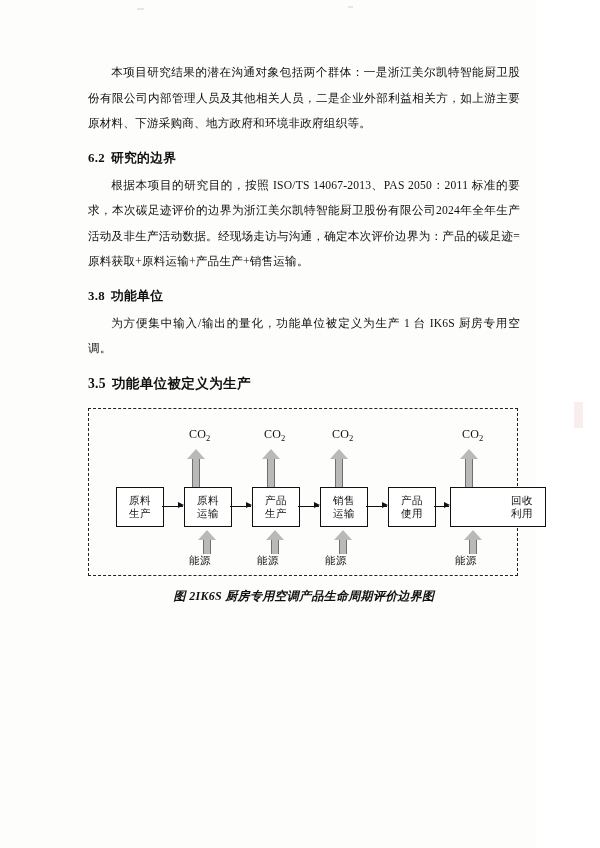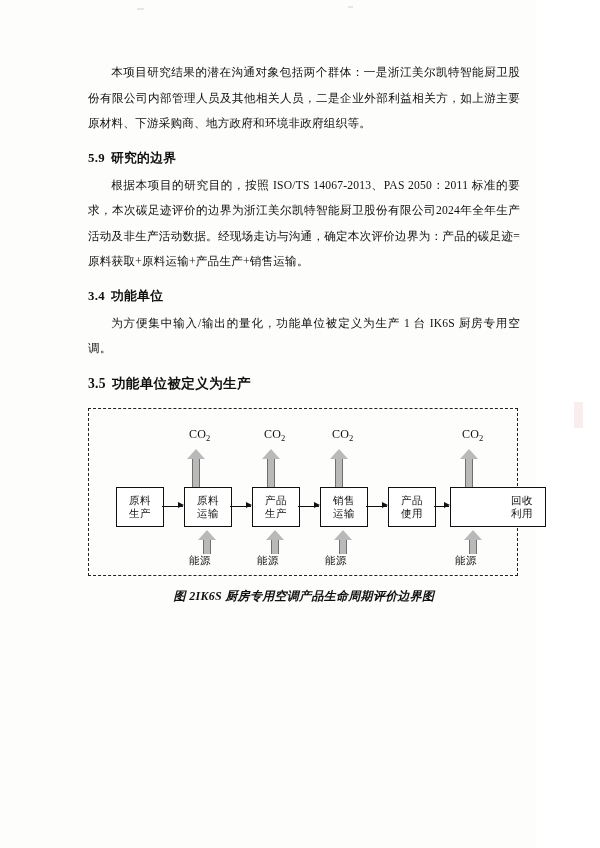--- a/index.html
+++ b/index.html
@@ -145,27 +145,27 @@
 
   <div class="scan-mark" style="left:137px; top:8px; width:7px; height:2px;"></div>
   <div class="scan-mark" style="left:348px; top:6px; width:5px; height:2px;"></div>
   <div class="scan-mark" style="left:574px; top:402px; width:9px; height:26px; opacity:.25; background:#e7b7b7;"></div>
 
   <div class="content">
 
     <p class="body-text">本项目研究结果的潜在沟通对象包括两个群体：一是浙江美尔凯特智能厨卫股份有限公司内部管理人员及其他相关人员，二是企业外部利益相关方，如上游主要原材料、下游采购商、地方政府和环境非政府组织等。</p>
 
     <h2 class="section-head">
-      <span class="num">5.9</span><span>研究的边界</span>
+      <span class="num">6.2</span><span>研究的边界</span>
     </h2>
 
     <p class="body-text">根据本项目的研究目的，按照 ISO/TS 14067-2013、PAS 2050：2011 标准的要求，本次碳足迹评价的边界为浙江美尔凯特智能厨卫股份有限公司2024年全年生产活动及非生产活动数据。经现场走访与沟通，确定本次评价边界为：产品的碳足迹=原料获取+原料运输+产品生产+销售运输。</p>
 
     <h2 class="section-head">
-      <span class="num">3.4</span><span>功能单位</span>
+      <span class="num">3.8</span><span>功能单位</span>
     </h2>
 
     <p class="body-text">为方便集中输入/输出的量化，功能单位被定义为生产 1 台 IK6S 厨房专用空调。</p>
 
     <h2 class="section-head big">
       <span class="num">3.5</span><span>功能单位被定义为生产</span>
     </h2>
 
 
     <div class="figure-wrap">

